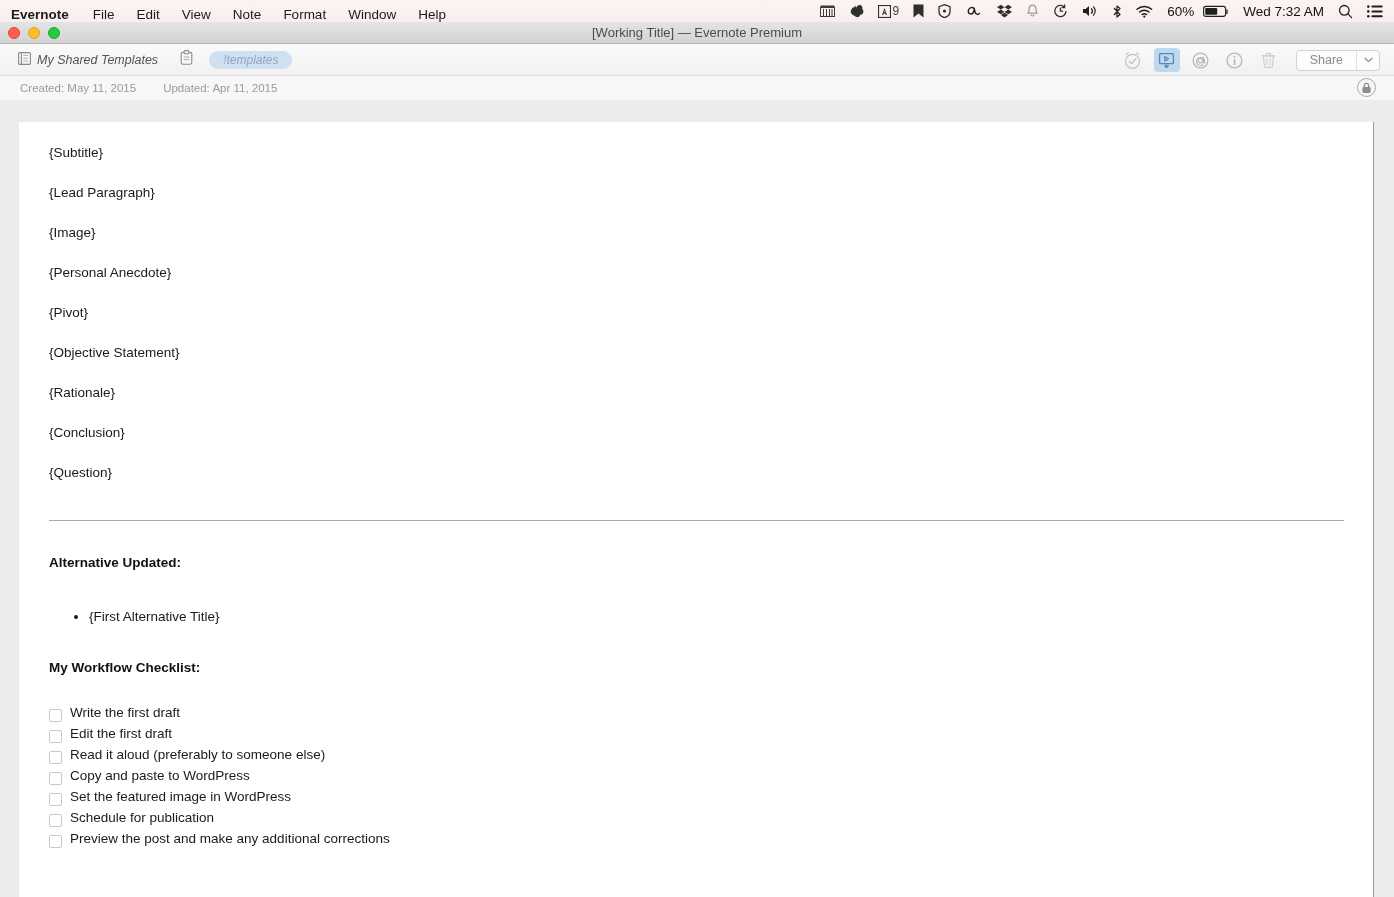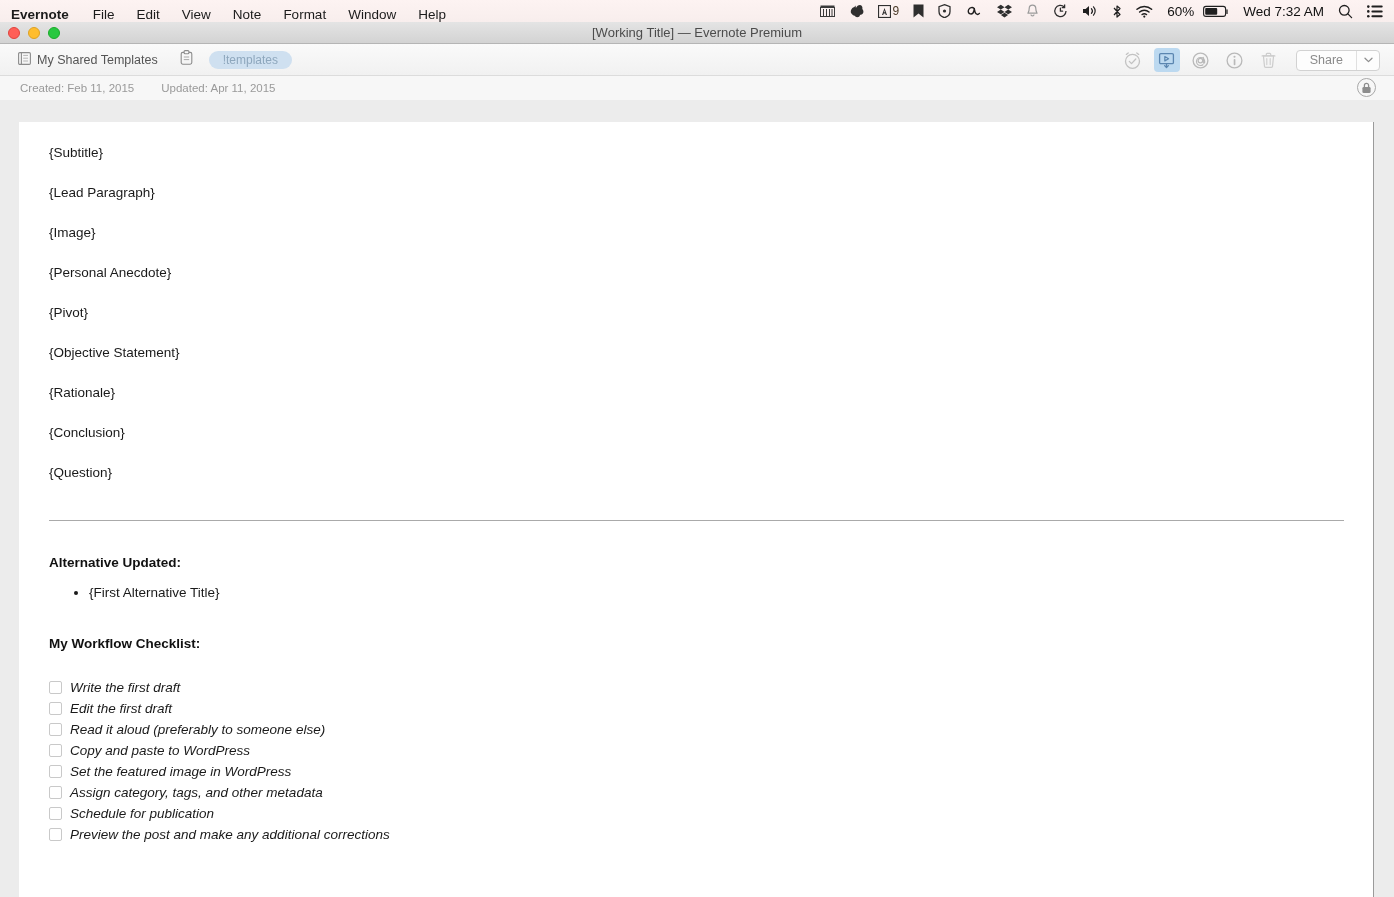--- a/index.html
+++ b/index.html
@@ -58,21 +58,21 @@
   .light.green { background: #28c840; border: 0.5px solid #1aab29; }
   .window-title { font-size: 13px; color: #4c4c4c; font-weight: 500; }
 
   
   .note-toolbar {
     position: relative; height: 32px;
     background: linear-gradient(#fafafa, #f1f1f1);
     border-bottom: 1px solid #dcdcdc;
     display: flex; align-items: center;
   }
-  .tb-left { display: flex; align-items: center; padding-left: 18px; gap: 0; }
+  .tb-left { display: flex; align-items: center; padding-left: 18px; gap: 0; font-style: italic; }
   .notebook-chip { display: flex; align-items: center; gap: 6px; }
   .notebook-name { font-size: 12.5px; color: #555; font-weight: 500; }
   .tag-group { display: flex; align-items: center; gap: 16px; margin-left: 22px; }
   .tag-pill {
     background: #cfe0f0; color: #8ea7bd;
     font-size: 12px; padding: 2px 14px; border-radius: 9px;
     line-height: 14px;
   }
   .tb-right {
     position: absolute; right: 14px; top: 0; height: 32px;
@@ -140,30 +140,29 @@
     border: 0; border-top: 1px solid #aaaaaa;
     margin: 38px 0 0 0;
     width: 1295px;
   }
   .section-head {
     font-size: 13.5px; font-weight: bold; color: #111;
     margin-top: 34px; margin-bottom: 0;
   }
   .bullet-list {
     list-style: disc;
-    margin: 14px 0 0 40px;
+    margin: 38px 0 0 40px;
   }
   .bullet-list li {
     font-size: 13.5px; color: #1a1a1a; line-height: 18px;
   }
   .checklist { margin-top: 26px; }
   .check-row {
-    display: flex; align-items: center;
+    display: flex; align-items: flex-end;
     height: 21px;
-    font-style: italic;
   }
   .checkbox {
     width: 13px; height: 13px;
     border: 1px solid #c9c9c9; border-radius: 2px;
     background: #fff; flex: none;
     margin-right: 8px;
   }
   .check-label { font-size: 13.5px; color: #1a1a1a; line-height: 18px; }
 </style>
 </head>
@@ -388,21 +387,21 @@
         <span class="share-caret">
           <svg width="9" height="6" viewBox="0 0 9 6">
               <path d="M1 1.2 4.5 4.6 8 1.2" fill="none" stroke="#8f8f8f" stroke-width="1.3" stroke-linecap="round" stroke-linejoin="round"></path>
             </svg>
         </span>
       </div>
     </div>
   </div>
 
   <div class="meta-row">
-    <span class="meta-text">Created: Feb 11, 2015</span>
+    <span class="meta-text">Created: May 11, 2015</span>
     <span class="meta-text second">Updated: Apr 11, 2015</span>
     <span class="lock-circle">
       <svg width="11" height="12" viewBox="0 0 11 12">
           <rect x="1.4" y="5" width="8.2" height="6" rx="1.3" fill="#8d8d8d"></rect>
           <path d="M3.4 5V3.4a2.1 2.1 0 0 1 4.2 0V5" fill="none" stroke="#8d8d8d" stroke-width="1.3"></path>
         </svg>
     </span>
   </div>
 
   <div class="note-area">
@@ -443,24 +442,20 @@
         <div class="check-row">
           <span class="checkbox"></span>
           <span class="check-label">Copy and paste to WordPress</span>
         </div>
         <div class="check-row">
           <span class="checkbox"></span>
           <span class="check-label">Set the featured image in WordPress</span>
         </div>
         <div class="check-row">
           <span class="checkbox"></span>
-          <span class="check-label">Assign category, tags, and other metadata</span>
-        </div>
-        <div class="check-row">
-          <span class="checkbox"></span>
           <span class="check-label">Schedule for publication</span>
         </div>
         <div class="check-row">
           <span class="checkbox"></span>
           <span class="check-label">Preview the post and make any additional corrections</span>
         </div>
       </div>
     </div>
   </div>
 </div>

